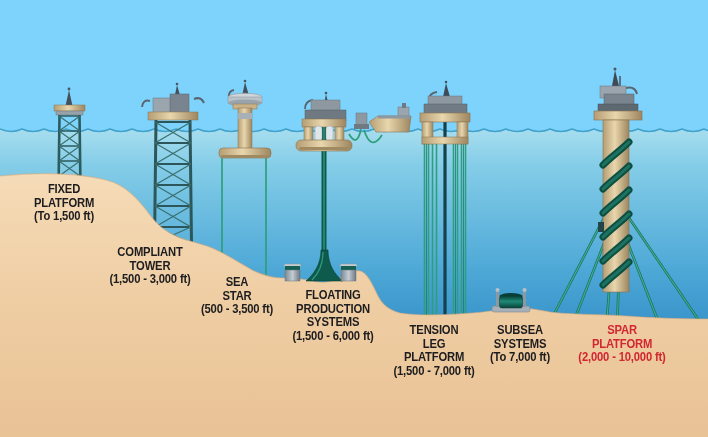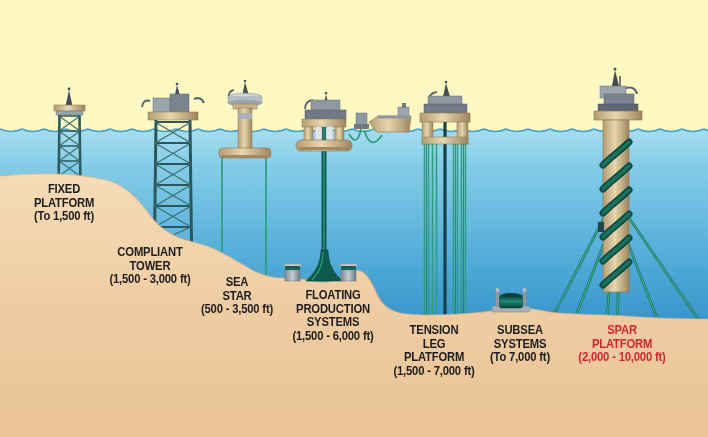--- a/index.html
+++ b/index.html
@@ -1,16 +1,16 @@
 <!DOCTYPE html>
 <html><head>
 <meta charset="utf-8">
 <style>
   html,body{margin:0;padding:0;background:#fff;}
-  .stage{position:relative;width:708px;height:437px;overflow:hidden;background:#fef9c3;
+  .stage{position:relative;width:708px;height:437px;overflow:hidden;background:#7dd3fc;
          font-family:"Liberation Sans",sans-serif;}
   .stage svg{position:absolute;left:0;top:0;}
   .label{position:absolute;transform:translateX(-50%) scaleX(.9);transform-origin:center top;
          font-weight:700;font-size:12.5px;line-height:13.5px;letter-spacing:-.2px;
          color:#1d1d1f;text-align:center;white-space:nowrap;}
   .label span{display:block;}
   .label-red{color:#d22730;}
 </style>
 </head>
 <body>

